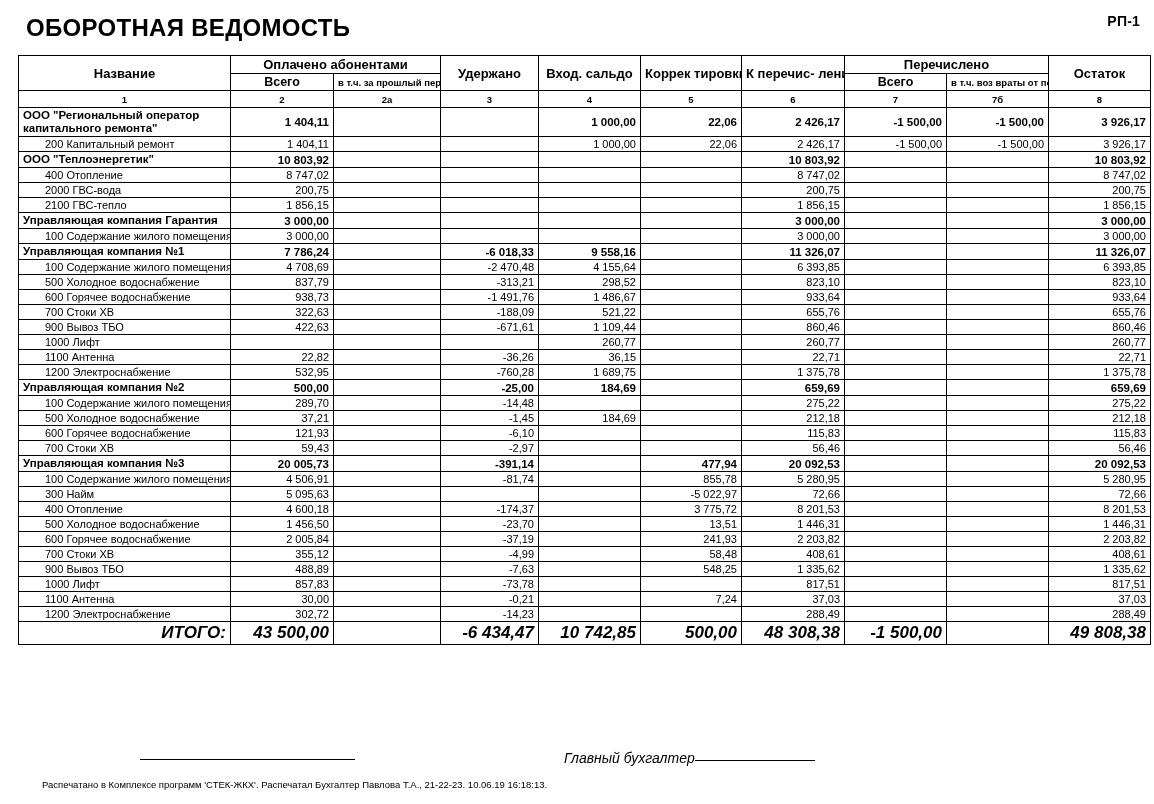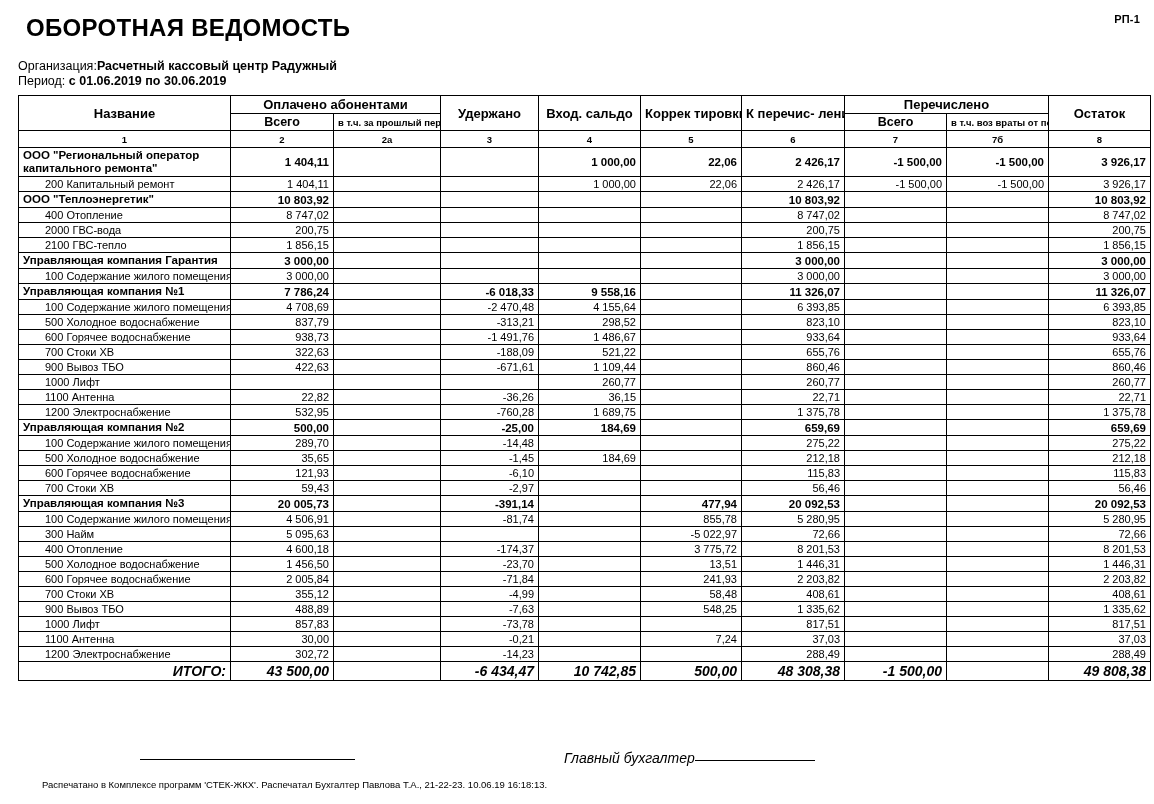--- a/index.html
+++ b/index.html
@@ -22,21 +22,21 @@
     height: 804px;
     box-sizing: border-box;
     padding: 0 8px;
   }
 
   
   .form-code {
     position: absolute;
     top: 5px;
     right: 14px;
-    font-size: 11px;
+    font-size: 14px;
     font-weight: bold;
     letter-spacing: .2px;
   }
   .doc-title {
     margin: 8px;
     padding: 7px 0 0 10px;
     font-size: 24px;
     font-weight: bold;
     letter-spacing: .3px;
     line-height: 1.1;
@@ -109,21 +109,21 @@
     padding-left: 4px;
   }
   tr.item td.name {
     padding-left: 26px;
     font-weight: normal;
     font-size: 11px;
   }
   tr.total > td {
     font-weight: bold;
     font-style: italic;
-    font-size: 14px;
+    font-size: 17px;
   }
   tr.total td.name {
     text-align: right;
     padding-right: 4px;
   }
   td.num {
     text-align: right;
     font-variant-numeric: tabular-nums;
   }
   td.name {
@@ -171,24 +171,20 @@
 </style>
 </head>
 <body>
 
 <div class="page">
 
   <div class="form-code">РП-1</div>
 
   <h1 class="doc-title">ОБОРОТНАЯ ВЕДОМОСТЬ</h1>
 
-  <div class="meta">
-    <div class="meta-row"><span class="meta-label">Организация:</span><span class="meta-value">Расчетный кассовый центр Радужный</span></div>
-    <div class="meta-row"><span class="meta-label">Период:</span>&nbsp;<span class="meta-value">с 01.06.2019 по 30.06.2019</span></div>
-  </div>
 
   <div class="tbl-wrap">
     <table class="rep">
       <colgroup>
         <col style="width:212px">
         <col style="width:103px">
         <col style="width:107px">
         <col style="width:98px">
         <col style="width:102px">
         <col style="width:101px">
@@ -451,21 +447,21 @@
             <td class="num">-14,48</td>
             <td class="num"></td>
             <td class="num"></td>
             <td class="num">275,22</td>
             <td class="num"></td>
             <td class="num"></td>
             <td class="num">275,22</td>
           </tr>
           <tr class="item">
             <td class="name">500 Холодное водоснабжение</td>
-            <td class="num">35,65</td>
+            <td class="num">37,21</td>
             <td class="num"></td>
             <td class="num">-1,45</td>
             <td class="num">184,69</td>
             <td class="num"></td>
             <td class="num">212,18</td>
             <td class="num"></td>
             <td class="num"></td>
             <td class="num">212,18</td>
           </tr>
           <tr class="item">
@@ -549,21 +545,21 @@
             <td class="num">13,51</td>
             <td class="num">1 446,31</td>
             <td class="num"></td>
             <td class="num"></td>
             <td class="num">1 446,31</td>
           </tr>
           <tr class="item">
             <td class="name">600 Горячее водоснабжение</td>
             <td class="num">2 005,84</td>
             <td class="num"></td>
-            <td class="num">-71,84</td>
+            <td class="num">-37,19</td>
             <td class="num"></td>
             <td class="num">241,93</td>
             <td class="num">2 203,82</td>
             <td class="num"></td>
             <td class="num"></td>
             <td class="num">2 203,82</td>
           </tr>
           <tr class="item">
             <td class="name">700 Стоки ХВ</td>
             <td class="num">355,12</td>

